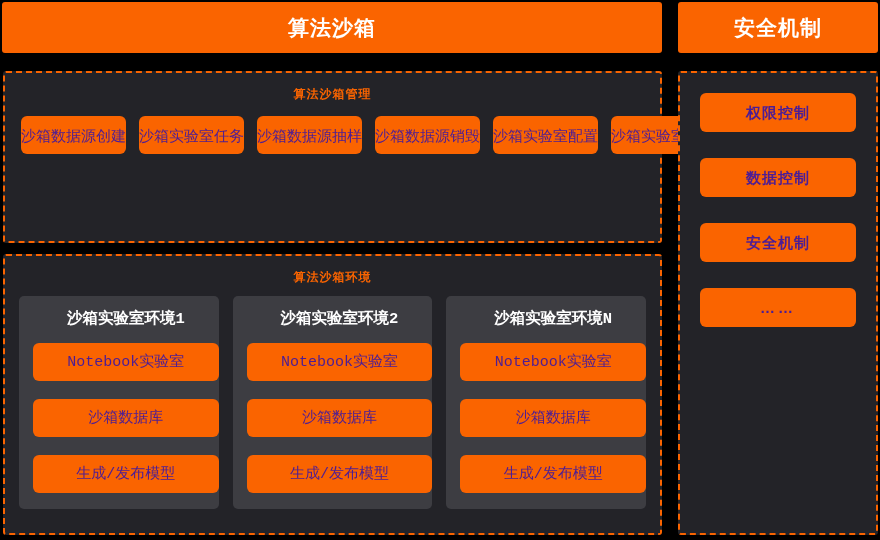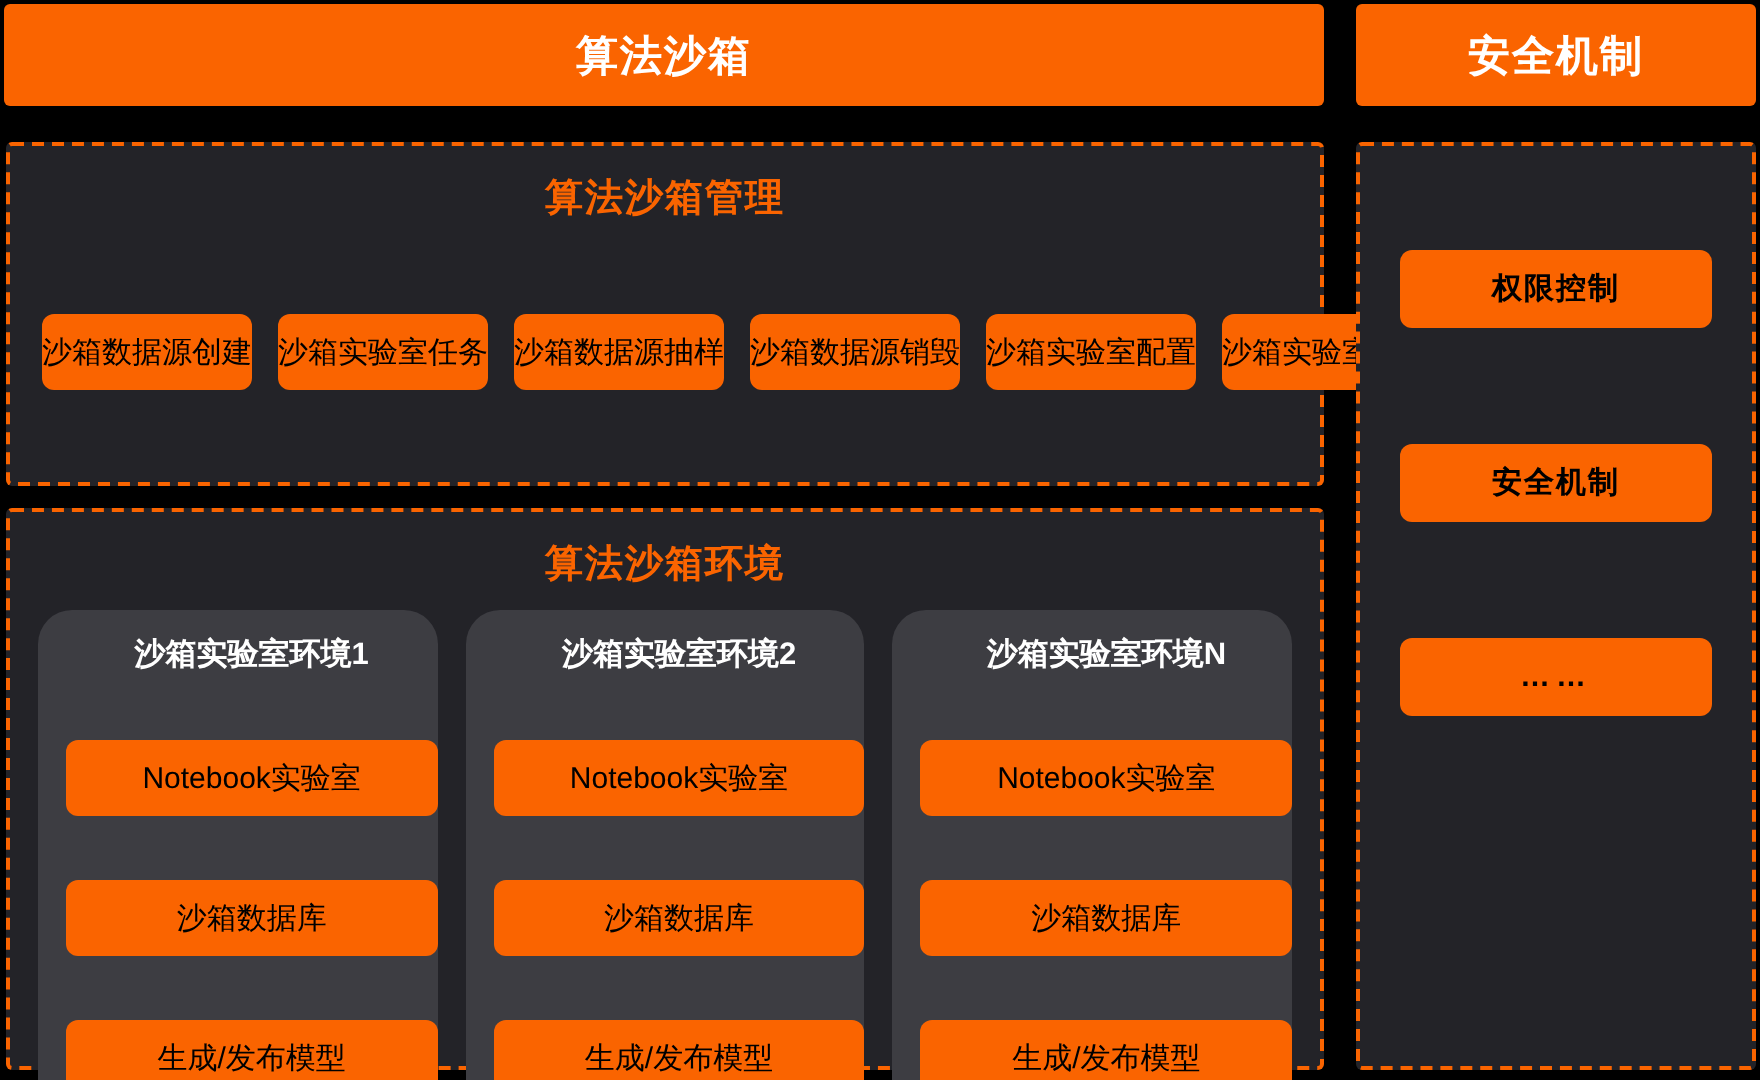--- a/index.html
+++ b/index.html
@@ -37,58 +37,58 @@
     border-radius: 3px;
     background: #232328;
   }
   #panel-manage { left: 3px;   top: 71px;  width: 659px; height: 172px; }
   #panel-env    { left: 3px;   top: 254px; width: 659px; height: 281px; }
   #panel-sec    { left: 678px; top: 71px;  width: 200px; height: 464px; }
 
   .panel-title {
     text-align: center;
     color: #fa6400;
-    font-size: 19px;
+    font-size: 12px;
     font-weight: bold;
     margin-top: 13px;
     letter-spacing: 1px;
   }
 
   
   .pill {
     background: #fa6400;
     border-radius: 6px;
-    color: #000000;
+    color: #4c1d95;
     display: flex; align-items: center; justify-content: center;
     font-size: 15px;
     line-height: 1;
     white-space: nowrap;
-    margin-top: 32px;
   }
 
   
   .mg-grid {
     display: grid;
     grid-template-columns: repeat(6, 1fr);
     gap: 11px 13px;
     padding: 13px 16px 0 16px;
   }
   .mg-grid .pill { height: 38px; }
 
   
   .env-row {
     display: flex;
     gap: 14px;
     padding: 10px 14px 0 14px;
   }
   .env-card {
     flex: 1;
     background: #3d3d42;
-    border-radius: 17px;
+    border-radius: 5px;
     padding: 12px 0 16px 14px;
+    font-family: Liberation Mono, monospace;
   }
   .env-card-title {
     text-align: center;
     color: #ffffff;
     font-size: 15.5px;
     font-weight: bold;
     margin-bottom: 14px;
     white-space: nowrap;
   }
   .env-card .pill { height: 38px; margin-bottom: 18px; }
@@ -152,18 +152,19 @@
         <div class="pill">沙箱数据库</div>
         <div class="pill">生成/发布模型</div>
       </div>
 
     </div>
   </div>
 
   <div class="dashed" id="panel-sec">
     <div class="sec-list">
       <div class="pill">权限控制</div>
+      <div class="pill">数据控制</div>
       <div class="pill">安全机制</div>
       <div class="pill dots">……</div>
     </div>
   </div>
 
 </div>
 
 </body></html>

